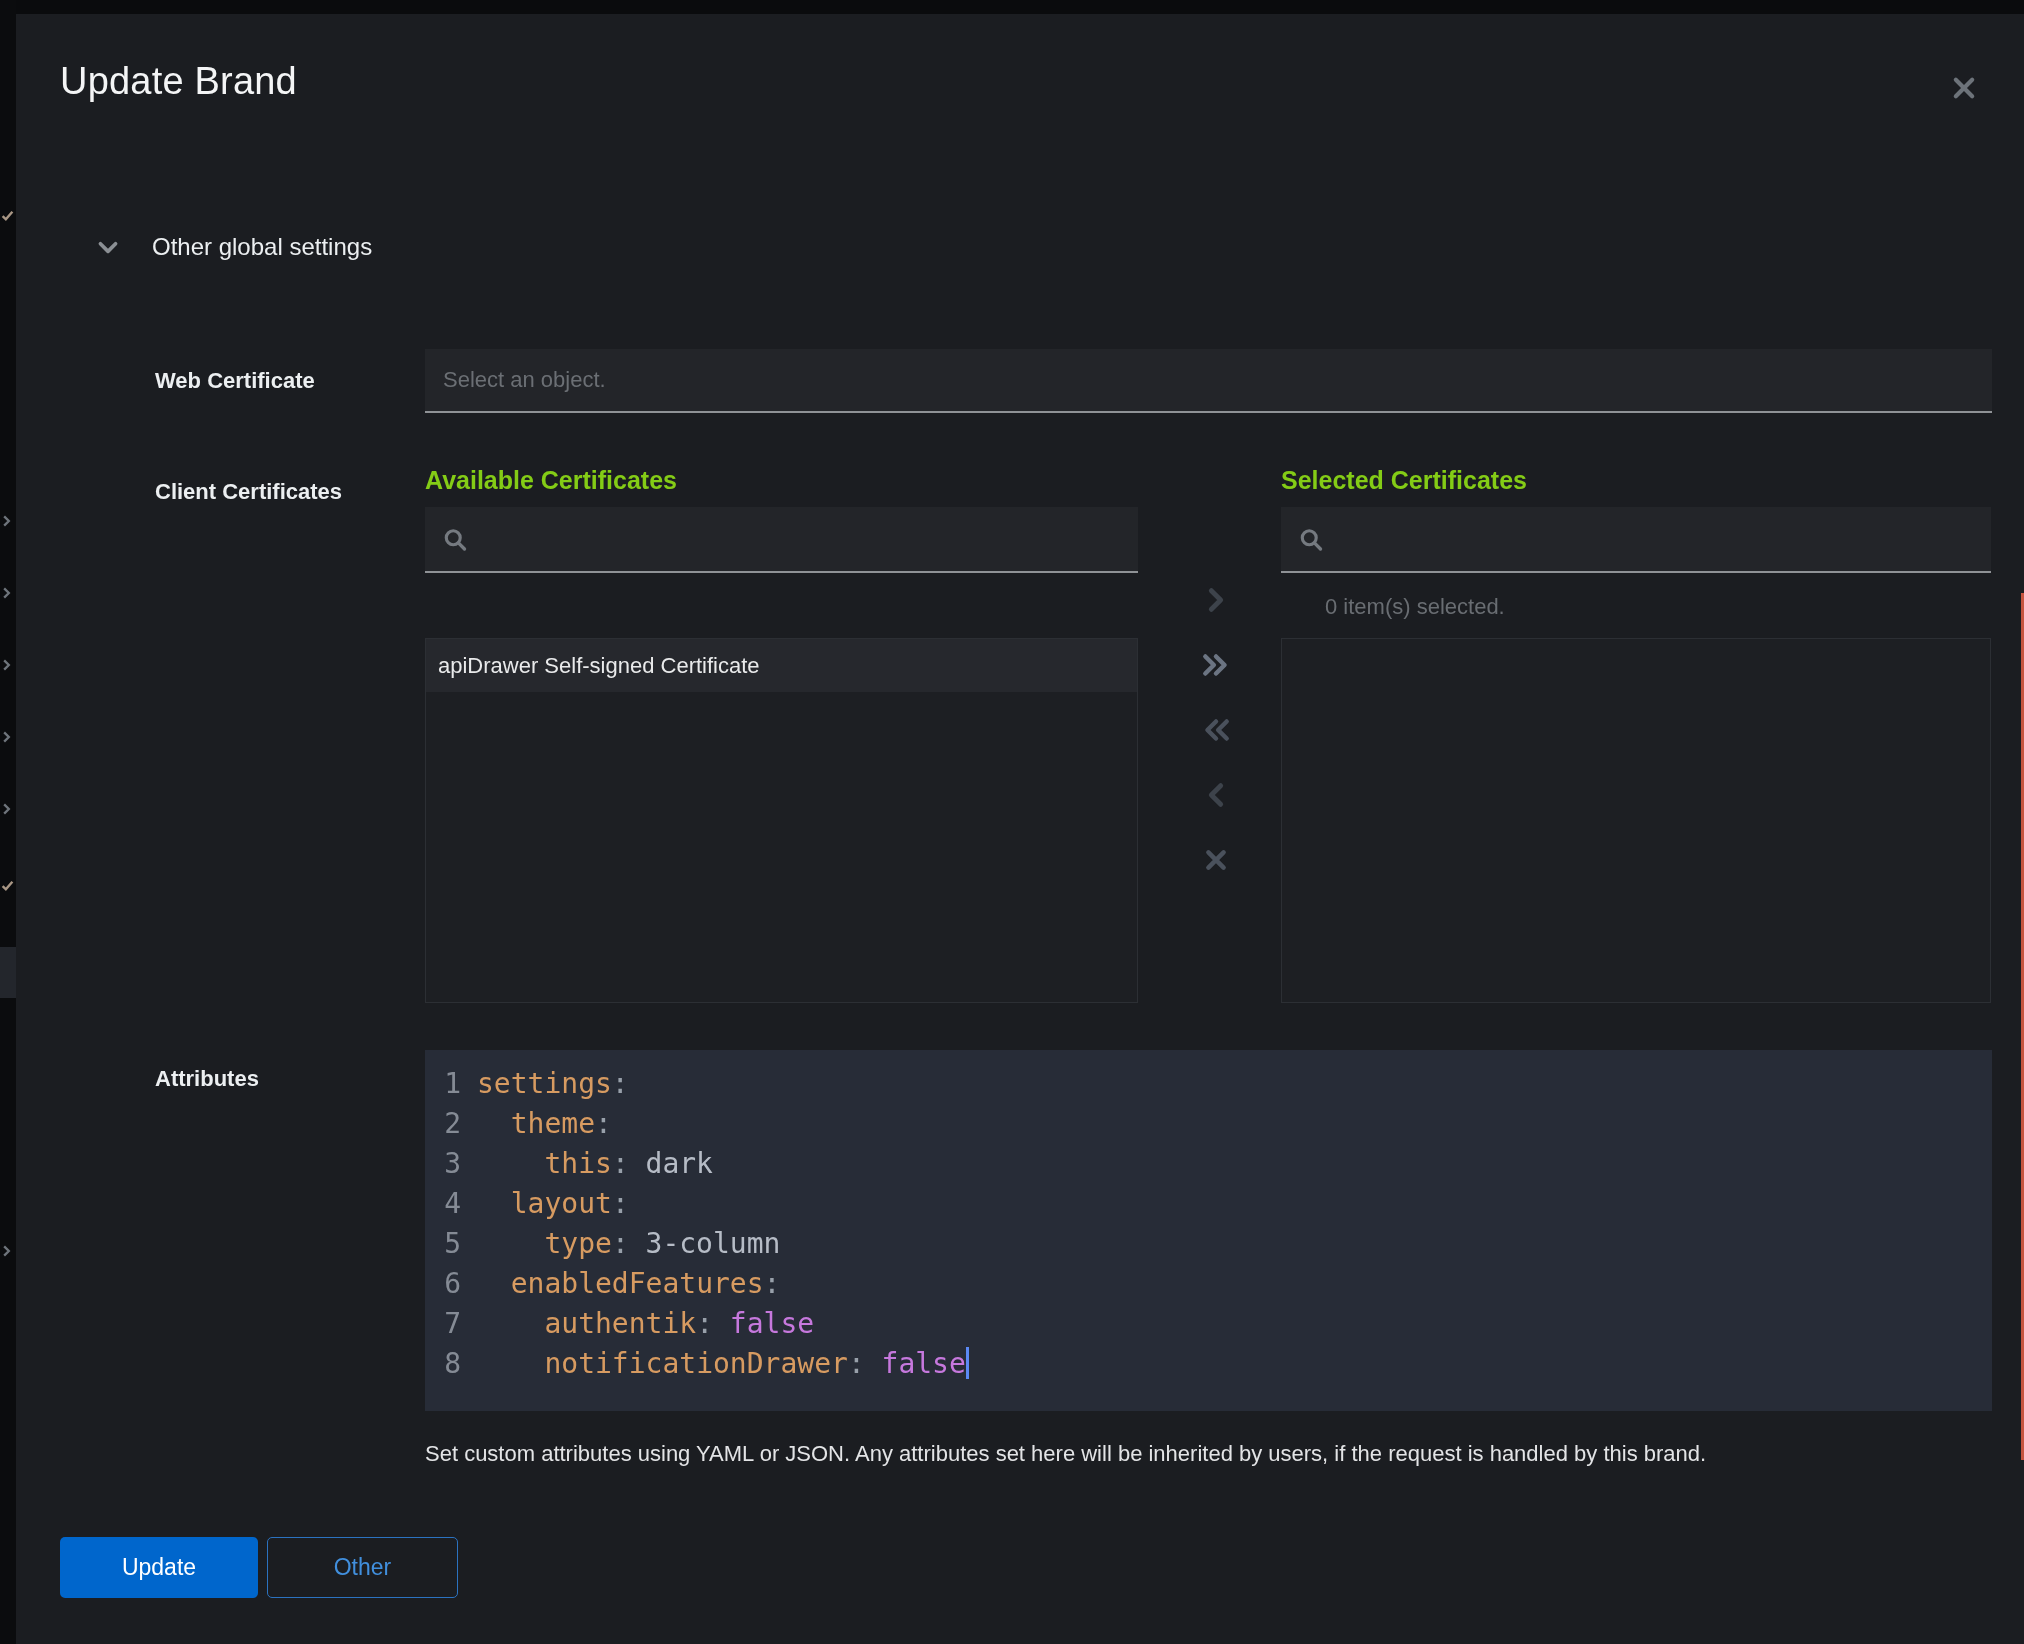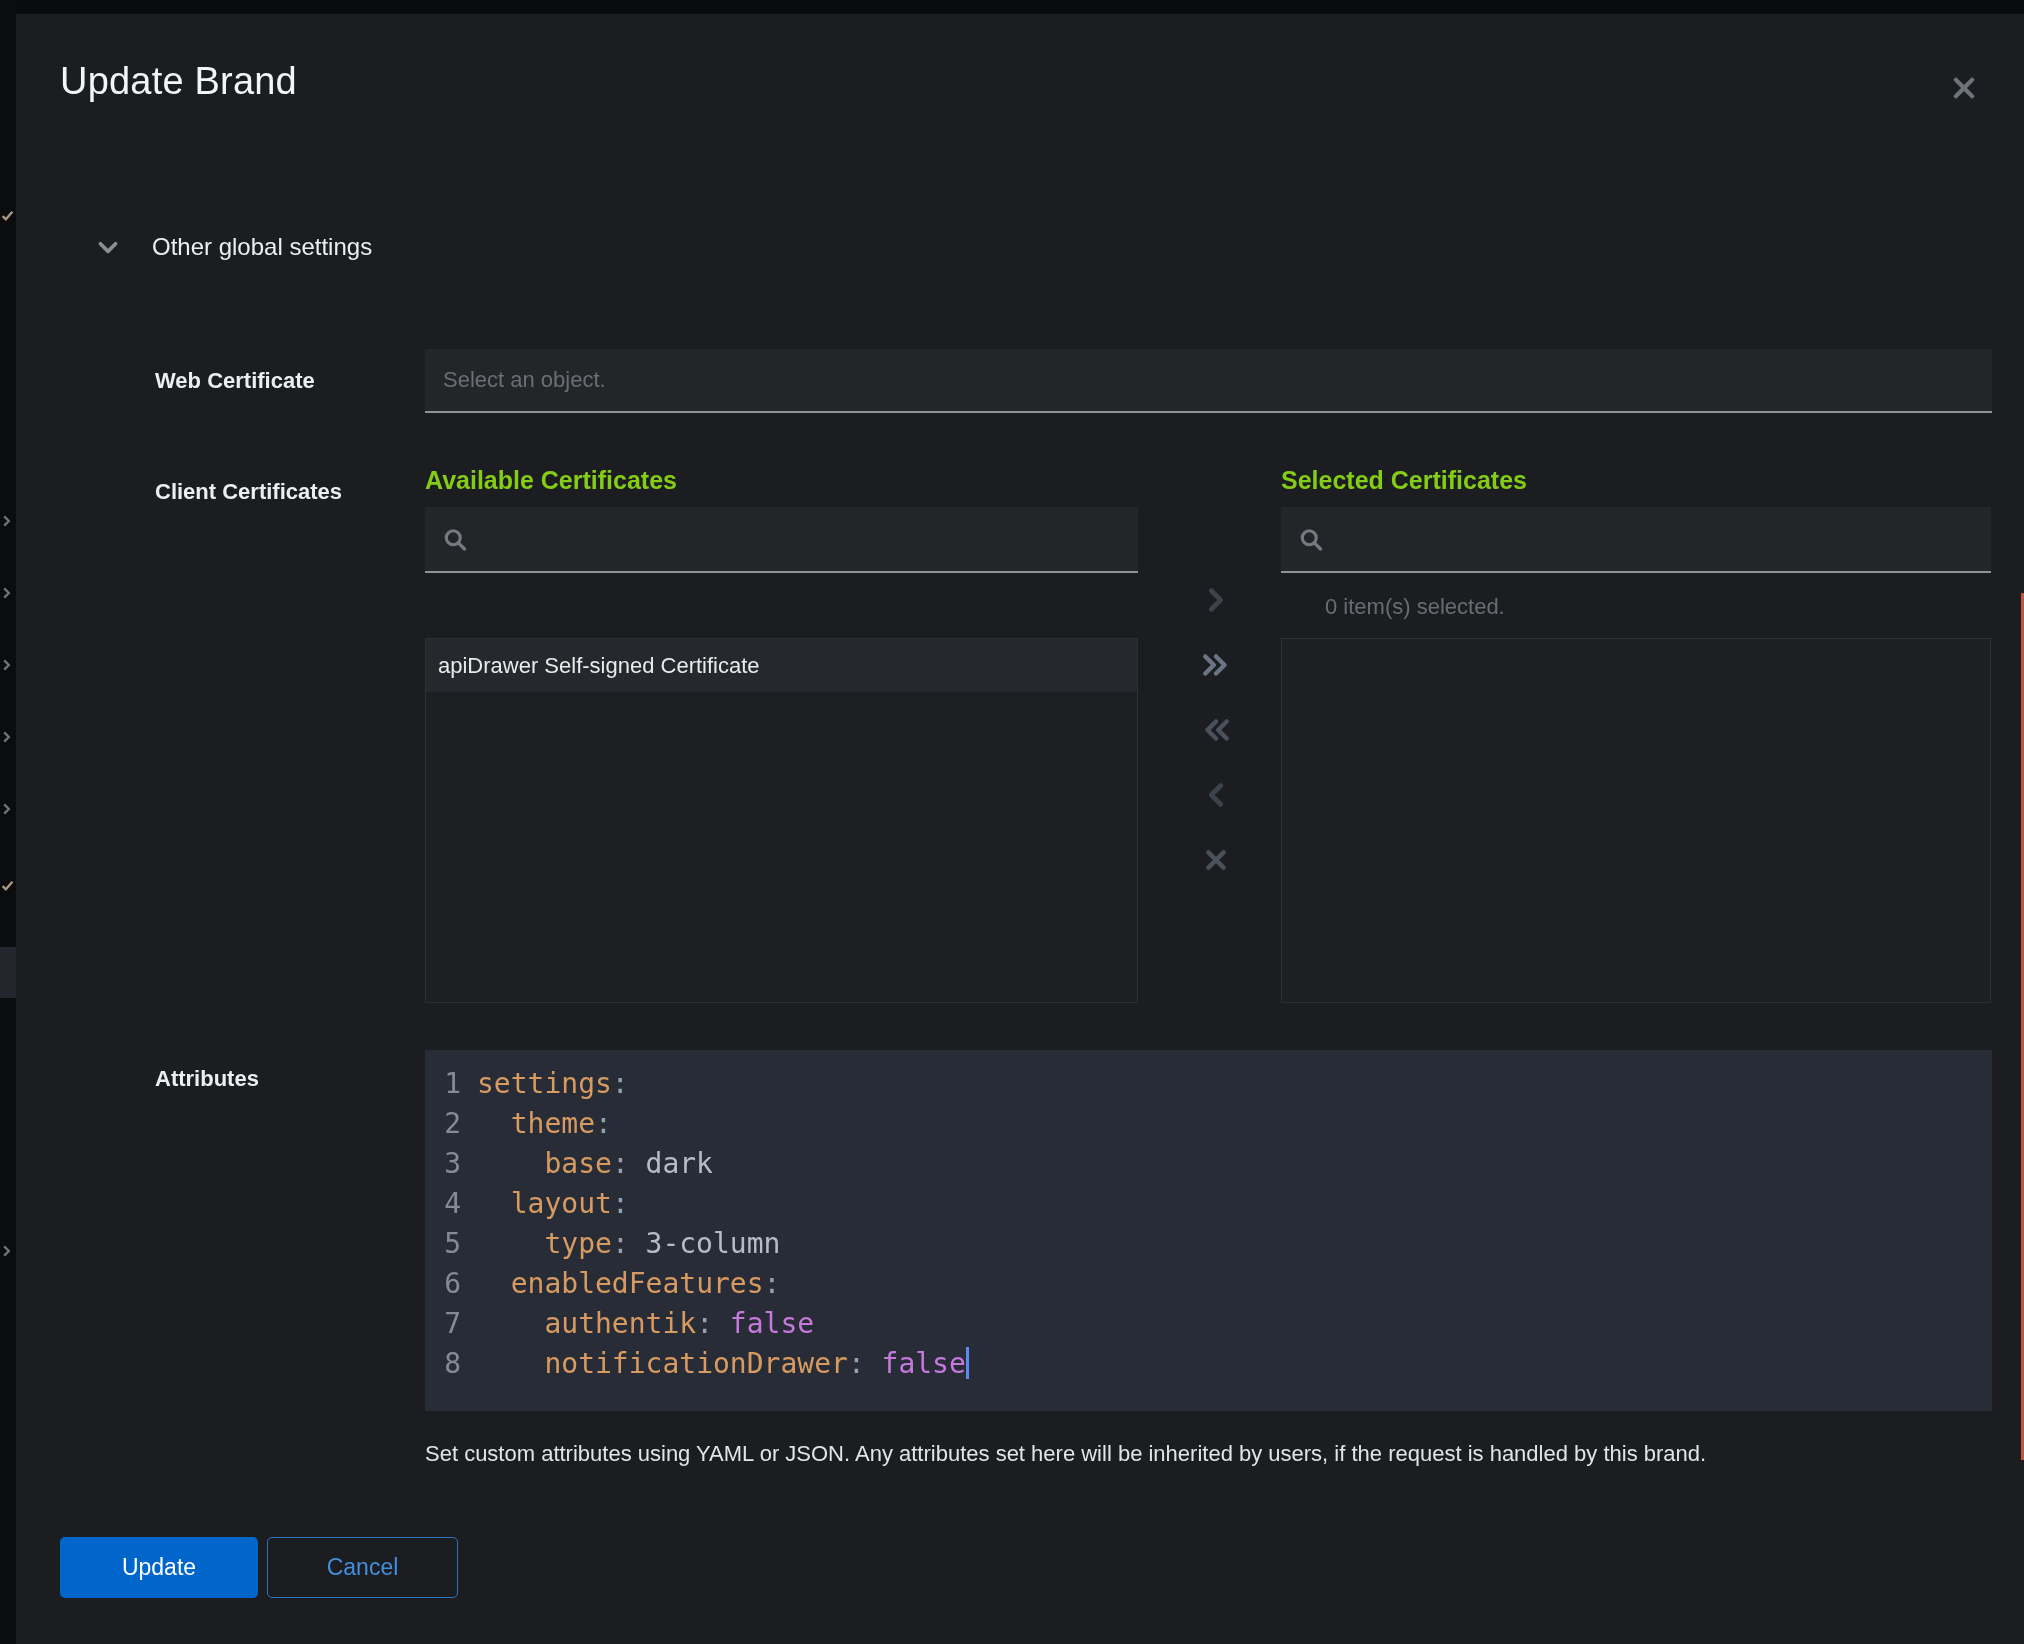--- a/index.html
+++ b/index.html
@@ -206,31 +206,31 @@
         <div class="dl-status">0 item(s) selected.</div>
         <div class="listbox"></div>
       </div>
     </div>
 
     <div class="field-label" style="top:1050px;height:30px;">Attributes</div>
 
     <div class="code-editor">
       <div class="code-line"><span class="ln">1</span><span><span></span><span class="key">settings</span><span class="col">:</span></span></div>
       <div class="code-line"><span class="ln">2</span><span><span>  </span><span class="key">theme</span><span class="col">:</span></span></div>
-      <div class="code-line"><span class="ln">3</span><span><span>    </span><span class="key">base</span><span class="col">:</span><span class="val">dark</span></span></div>
+      <div class="code-line"><span class="ln">3</span><span><span>    </span><span class="key">this</span><span class="col">:</span><span class="val">dark</span></span></div>
       <div class="code-line"><span class="ln">4</span><span><span>  </span><span class="key">layout</span><span class="col">:</span></span></div>
       <div class="code-line"><span class="ln">5</span><span><span>    </span><span class="key">type</span><span class="col">:</span><span class="val">3-column</span></span></div>
       <div class="code-line"><span class="ln">6</span><span><span>  </span><span class="key">enabledFeatures</span><span class="col">:</span></span></div>
       <div class="code-line"><span class="ln">7</span><span><span>    </span><span class="key">authentik</span><span class="col">:</span><span class="val bool">false</span></span></div>
       <div class="code-line"><span class="ln">8</span><span><span>    </span><span class="key">notificationDrawer</span><span class="col">:</span><span class="val bool">false</span><span class="caret"></span></span></div>
     </div>
 
     <div class="help-text">Set custom attributes using YAML or JSON. Any attributes set here will be inherited by users, if the request is handled by this brand.</div>
 
     <div class="footer">
       <button class="btn primary">Update</button>
-      <button class="btn secondary">Cancel</button>
+      <button class="btn secondary">Other</button>
     </div>
 
   </div>
 
   <div class="notification-edge"></div>
 </div>
 
 </body></html>

